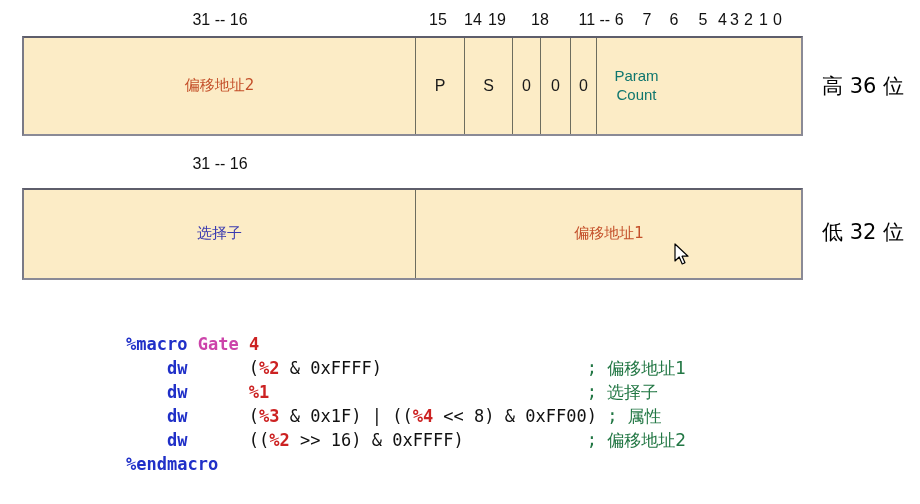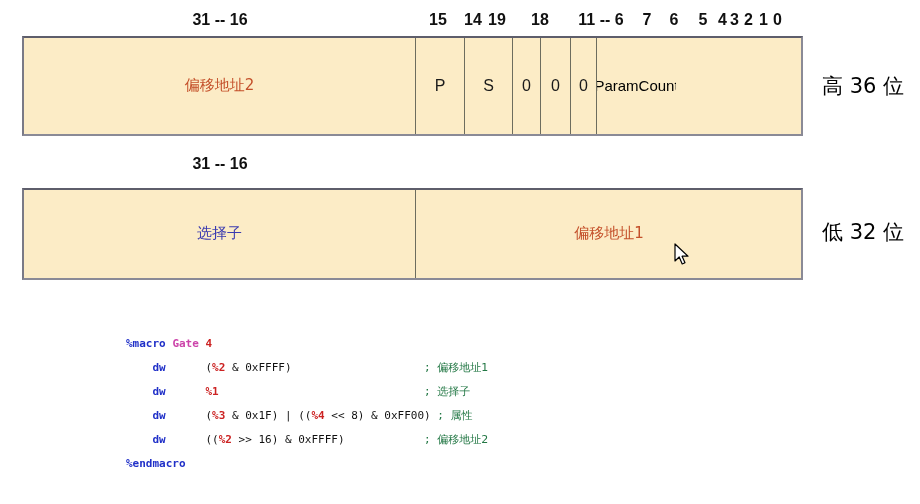--- a/index.html
+++ b/index.html
@@ -14,21 +14,21 @@
     overflow: hidden;
     font-family: "Liberation Sans", "DejaVu Sans", sans-serif;
     color: #000000;
   }
 
   
   .bitlabels {
     position: absolute;
     height: 24px;
     font-size: 16px;
-    font-weight: 700;
+    font-weight: 400;
     color: #111111;
     letter-spacing: 0px;
   }
   .bitlabels .bl {
     position: absolute;
     top: 0;
     text-align: center;
     white-space: nowrap;
     line-height: 24px;
   }
@@ -65,43 +65,43 @@
   .cell.cjk-blue {
     color: #3b3bb0;
     font-size: 15px;
     font-family: "DejaVu Sans", "Liberation Sans", sans-serif;
   }
   .cell.dark {
     color: #1a1a1a;
     font-weight: 500;
   }
   .cell.param {
-    color: #000000;
+    color: #0f766e;
     font-size: 15px;
-    flex-direction: row;
+    flex-direction: column;
     line-height: 1.25;
   }
 
   
   .side-label {
     position: absolute;
     font-size: 21px;
     color: #000000;
     font-family: "DejaVu Sans", "Liberation Sans", sans-serif;
     white-space: nowrap;
     line-height: 1;
   }
 
   
   .code {
     position: absolute;
     left: 126px;
     top: 332px;
     font-family: "DejaVu Sans Mono", "Liberation Mono", monospace;
-    font-size: 11px;
+    font-size: 17px;
     line-height: 24px;
     white-space: pre;
   }
   .code .ln { display: block; height: 24px; }
   .kw   { color: #2030c8; font-weight: bold; }
   .mac  { color: #cc44aa; font-weight: bold; }
   .num  { color: #cc2222; font-weight: bold; }
   .op   { color: #111111; }
   .cmt  { color: #227744; }
   .cmt-cjk { color: #227744; font-family: "DejaVu Sans", sans-serif; }

